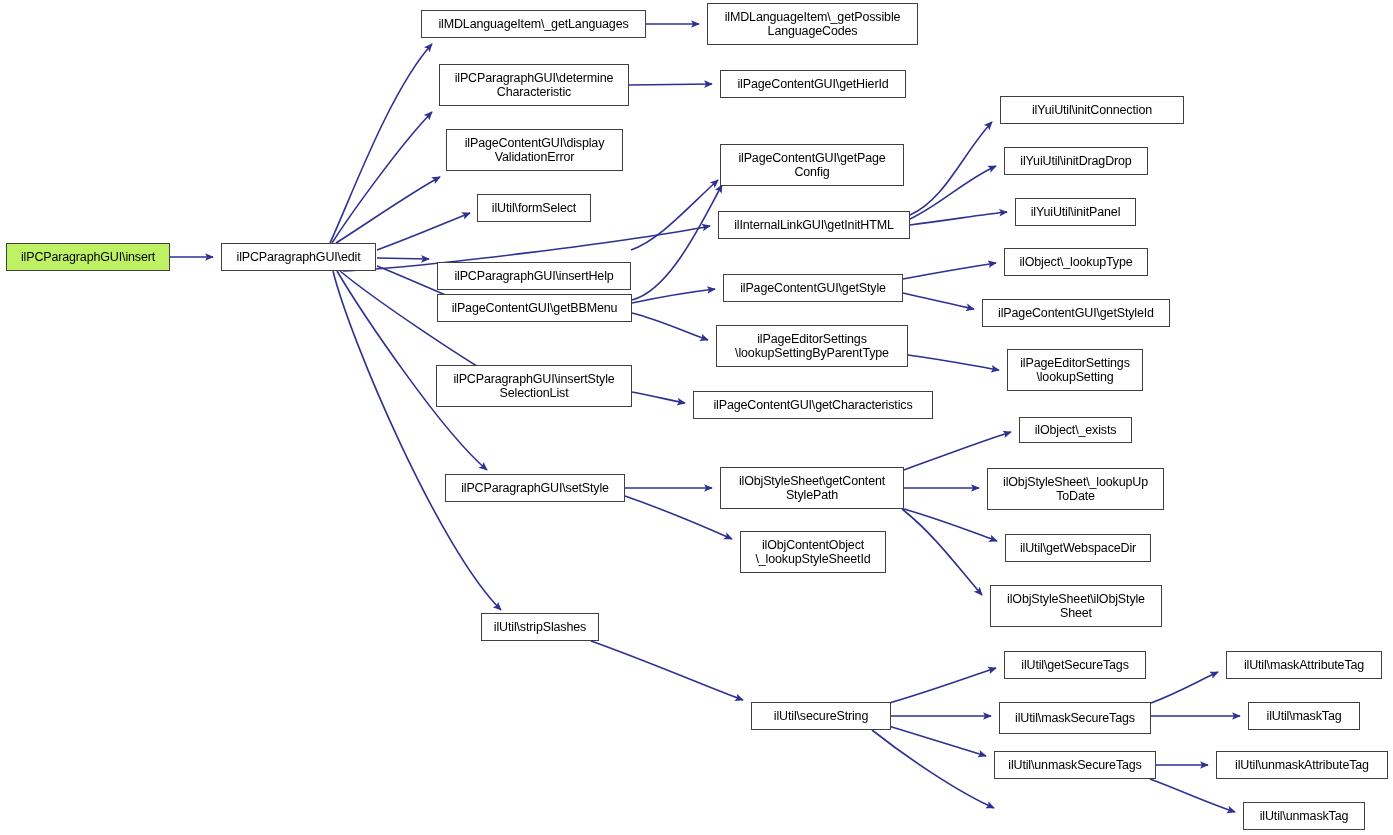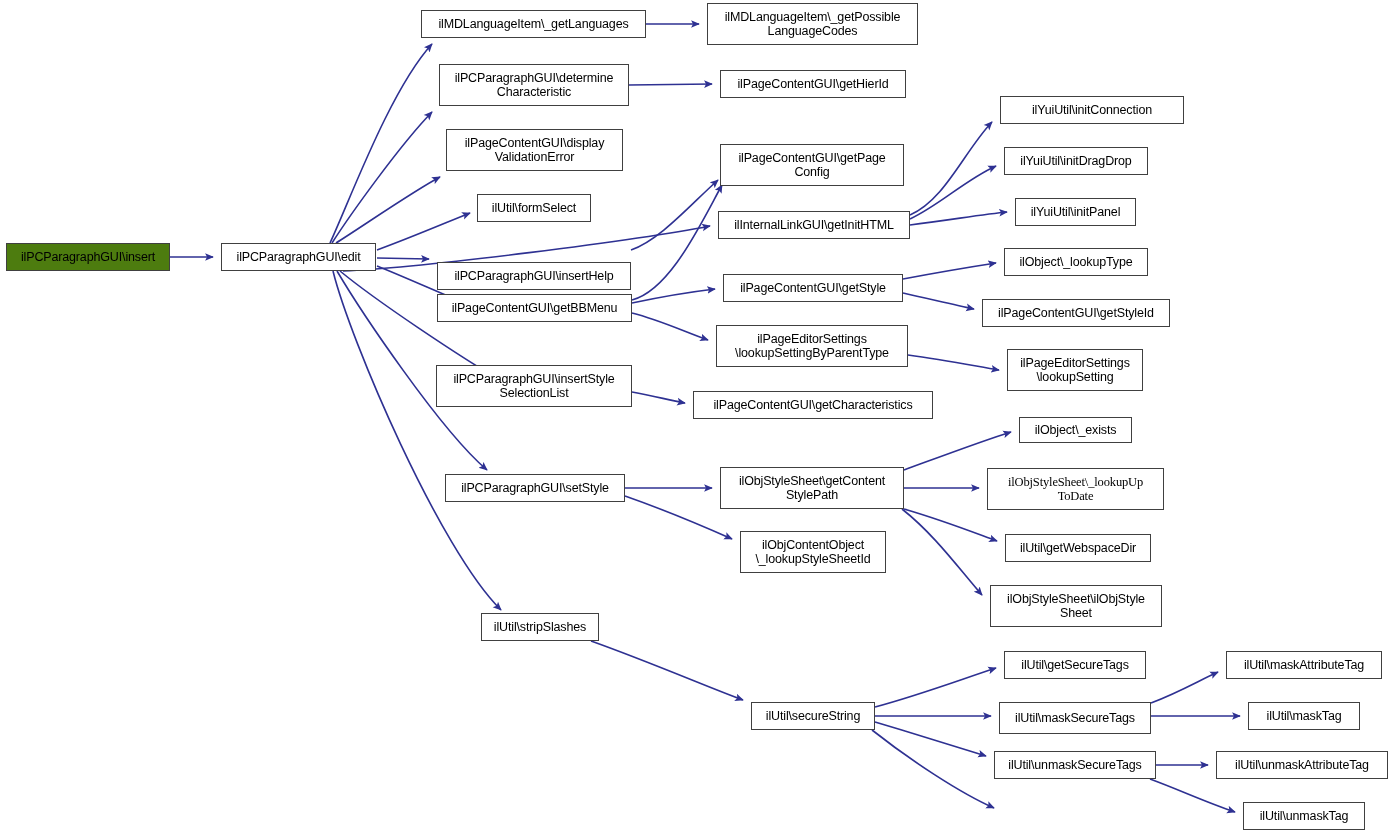--- a/index.html
+++ b/index.html
@@ -33,21 +33,21 @@
     line-height: 14.5px;
     display: flex;
     align-items: center;
     justify-content: center;
     text-align: center;
     letter-spacing: -0.15px;
     white-space: pre-line;
     z-index: 2;
   }
   .node.highlight {
-    background: #4d7c0f;
+    background: #bef264;
   }
 </style>
 </head>
 <body>
 
 <div id="canvas">
   <svg id="edges" viewBox="0 0 1393 835">
     <defs>
       <marker id="arrow" viewBox="0 0 10 10" refX="9" refY="5" markerWidth="5.5" markerHeight="5.5" orient="auto-start-reverse">
         <path d="M 0 0.6 L 10 5 L 0 9.4 L 2.2 5 z" fill="#2e3192"></path>
@@ -124,27 +124,27 @@
       <div class="node" style="left: 716px; top: 325px; width: 192px; height: 42px; border-color: rgb(64, 64, 64);">ilPageEditorSettings
 \lookupSettingByParentType</div>
       <div class="node" style="left: 1007px; top: 349px; width: 136px; height: 42px; border-color: rgb(64, 64, 64);">ilPageEditorSettings
 \lookupSetting</div>
       <div class="node" style="left: 445px; top: 474px; width: 180px; height: 28px; border-color: rgb(64, 64, 64);">ilPCParagraphGUI\setStyle</div>
       <div class="node" style="left: 720px; top: 467px; width: 184px; height: 42px; border-color: rgb(64, 64, 64);">ilObjStyleSheet\getContent
 StylePath</div>
       <div class="node" style="left: 740px; top: 531px; width: 146px; height: 42px; border-color: rgb(64, 64, 64);">ilObjContentObject
 \_lookupStyleSheetId</div>
       <div class="node" style="left: 1019px; top: 417px; width: 113px; height: 26px; border-color: rgb(64, 64, 64);">ilObject\_exists</div>
-      <div class="node" style="left: 987px; top: 468px; width: 177px; height: 42px; border-color: rgb(64, 64, 64); font-family: Liberation Serif, serif;">ilObjStyleSheet\_lookupUp
+      <div class="node" style="left: 987px; top: 468px; width: 177px; height: 42px; border-color: rgb(64, 64, 64);">ilObjStyleSheet\_lookupUp
 ToDate</div>
       <div class="node" style="left: 1005px; top: 534px; width: 146px; height: 28px; border-color: rgb(64, 64, 64);">ilUtil\getWebspaceDir</div>
       <div class="node" style="left: 990px; top: 585px; width: 172px; height: 42px; border-color: rgb(64, 64, 64);">ilObjStyleSheet\ilObjStyle
 Sheet</div>
       <div class="node" style="left: 473px; top: 613px; width: 118px; height: 28px; border-color: rgb(64, 64, 64); margin-left: 8px;">ilUtil\stripSlashes</div>
-      <div class="node" style="left: 751px; top: 702px; width: 124px; height: 28px; border-color: rgb(64, 64, 64);">ilUtil\secureString</div>
+      <div class="node" style="left: 751px; top: 702px; width: 140px; height: 28px; border-color: rgb(64, 64, 64);">ilUtil\secureString</div>
       <div class="node" style="left: 1004px; top: 651px; width: 142px; height: 28px; border-color: rgb(64, 64, 64);">ilUtil\getSecureTags</div>
       <div class="node" style="left: 999px; top: 702px; width: 152px; height: 32px; border-color: rgb(64, 64, 64);">ilUtil\maskSecureTags</div>
       <div class="node" style="left: 994px; top: 751px; width: 162px; height: 28px; border-color: rgb(64, 64, 64);">ilUtil\unmaskSecureTags</div>
       <div class="node" style="left: 1002px; top: 844px; width: 117px; height: 28px; border-color: rgb(64, 64, 64);">ilUtil\stripScriptHTML</div>
       <div class="node" style="left: 1226px; top: 651px; width: 156px; height: 28px; border-color: rgb(64, 64, 64);">ilUtil\maskAttributeTag</div>
       <div class="node" style="left: 1248px; top: 702px; width: 112px; height: 28px; border-color: rgb(64, 64, 64);">ilUtil\maskTag</div>
       <div class="node" style="left: 1216px; top: 751px; width: 172px; height: 28px; border-color: rgb(64, 64, 64);">ilUtil\unmaskAttributeTag</div>
       <div class="node" style="left: 1243px; top: 802px; width: 122px; height: 28px; border-color: rgb(64, 64, 64);">ilUtil\unmaskTag</div>
     </div>
 </div>

